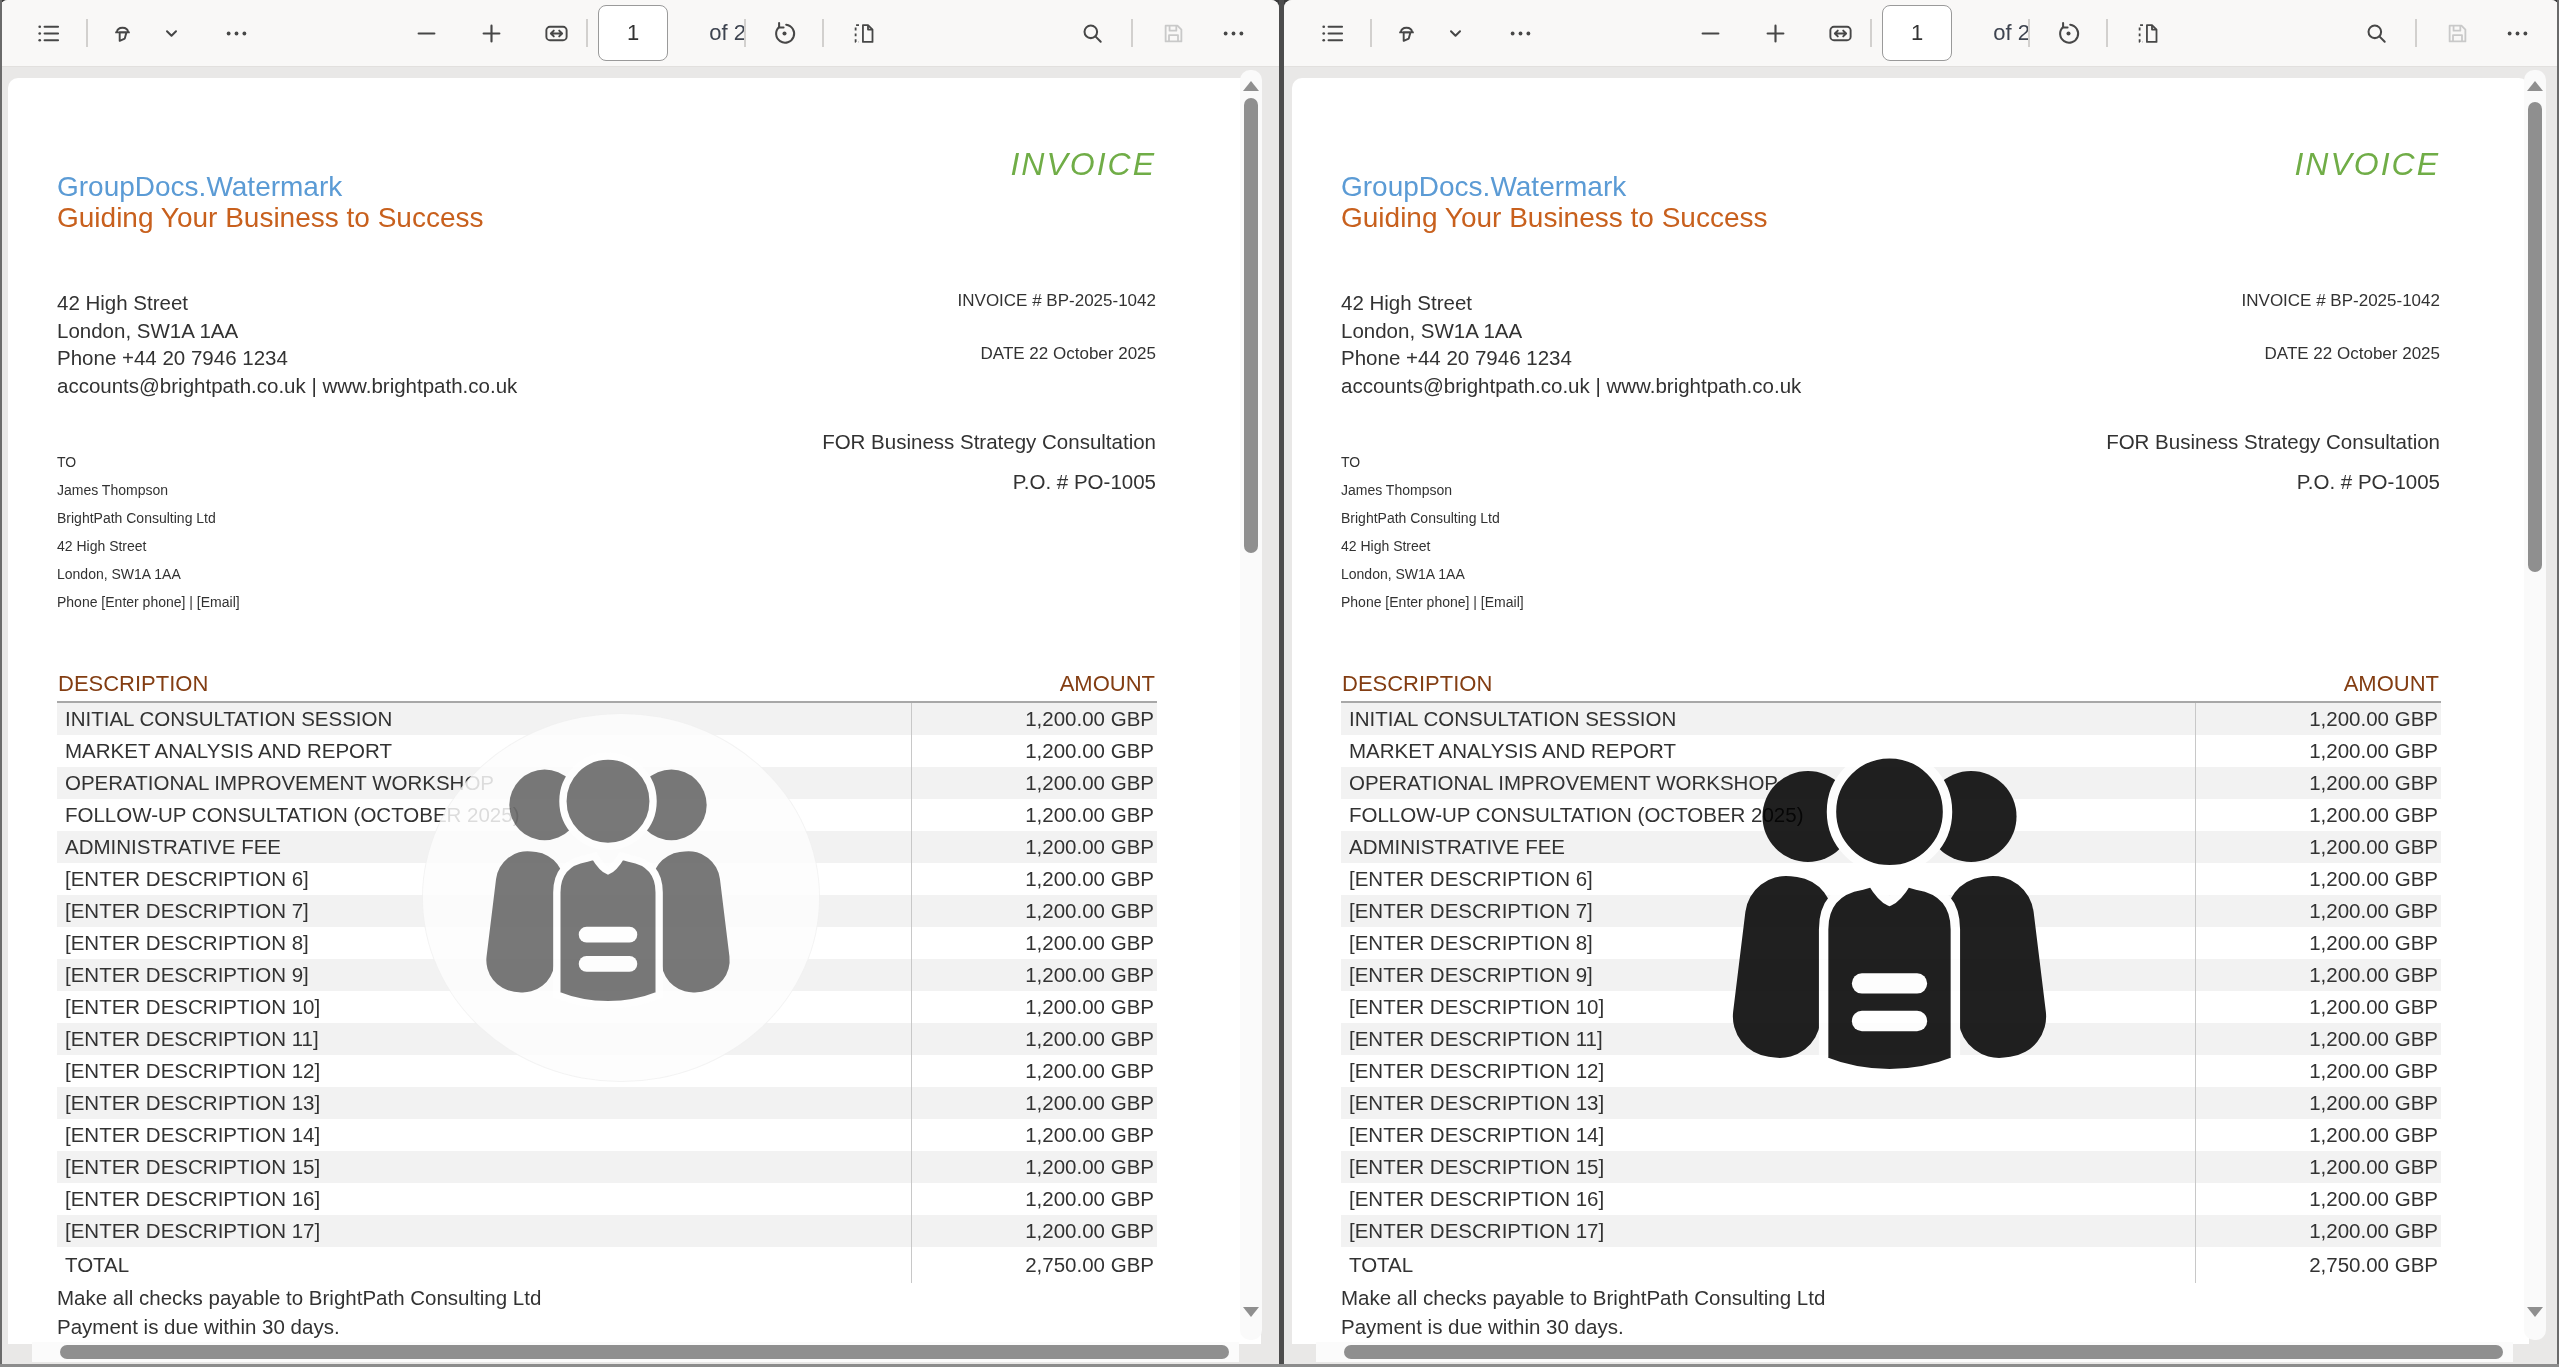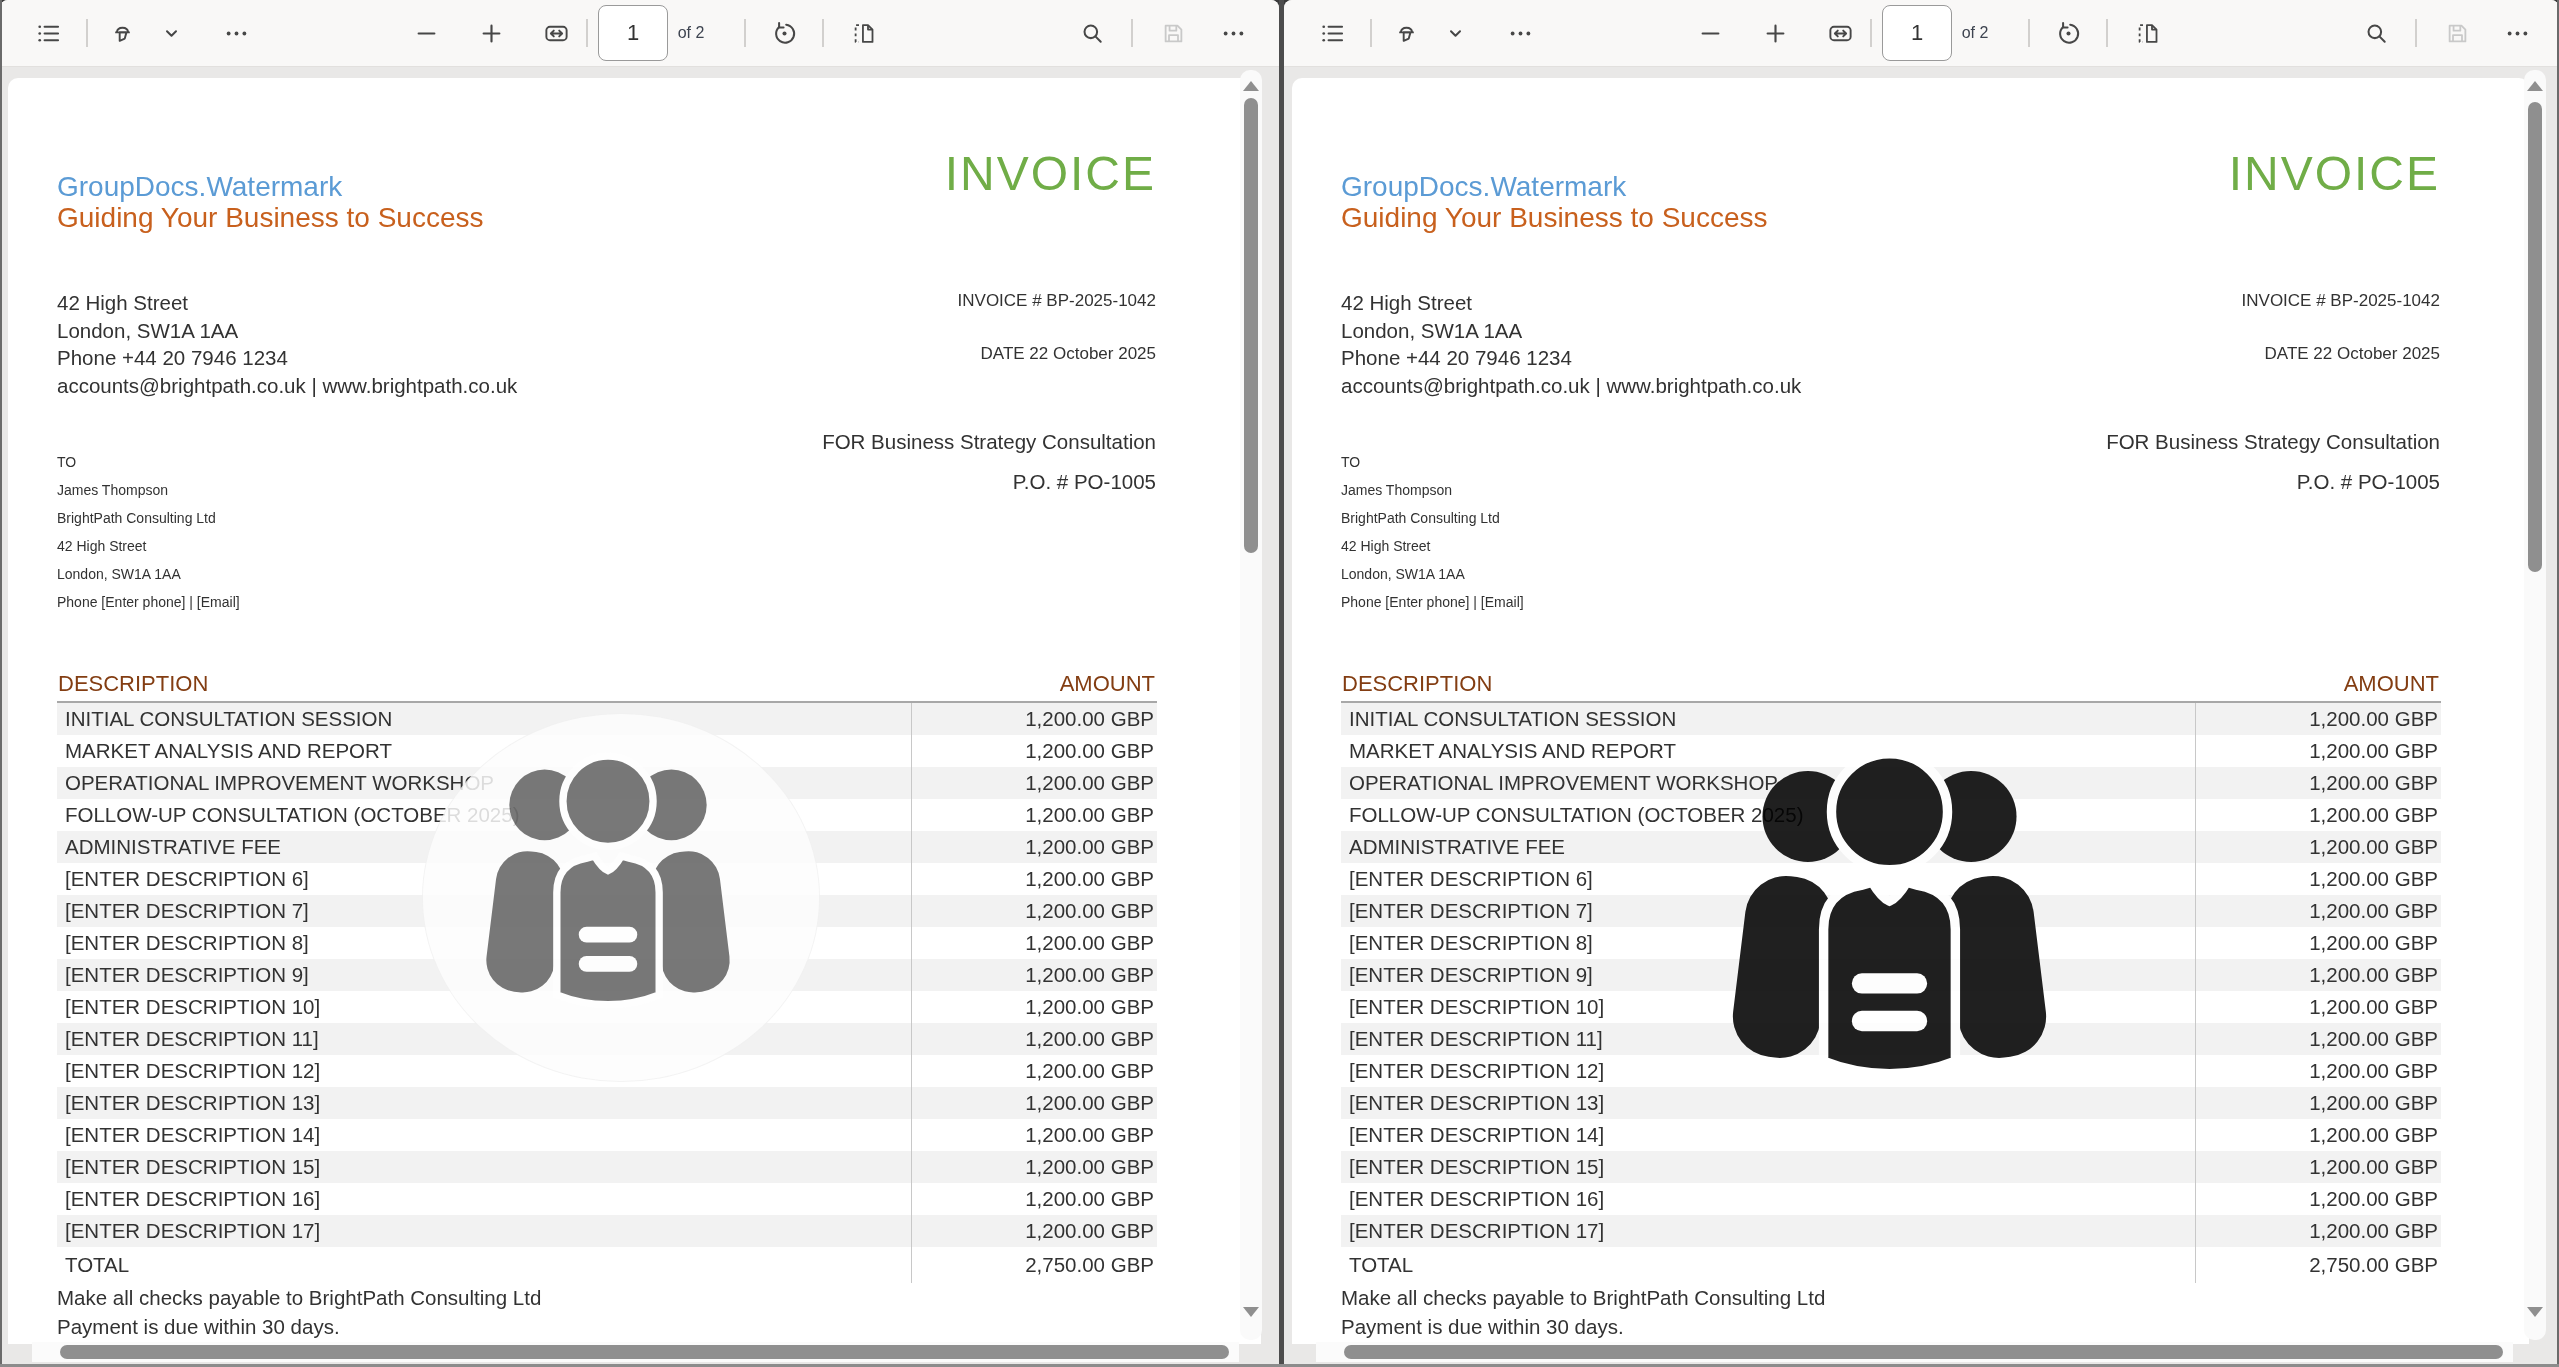--- a/index.html
+++ b/index.html
@@ -19,32 +19,32 @@
            border-bottom:1px solid #e2e0de;z-index:10;}
   .tbtn{position:absolute;top:11px;width:44px;height:44px;border:none;background:transparent;
         border-radius:6px;display:flex;align-items:center;justify-content:center;
         color:var(--toolbar-icon-gray,#474747);padding:0;cursor:pointer;}
   .tbtn svg{width:27px;height:27px;}
   .tbtn.disabled{color:#c9c9c9;}
   .tdiv{position:absolute;top:19px;width:2px;height:28px;background:#d2d0ce;}
   .pagebox{position:absolute;left:598px;top:5px;width:68px;height:54px;border:1px solid #9a9a9a;
            border-radius:8px;background:#fff;text-align:center;font-size:22px;color:#333;
            font-family:"Liberation Sans",sans-serif;padding:0;}
-  .oflabel{position:absolute;left:658px;top:0;width:66px;line-height:66px;text-align:center;
-           font-size:16px;color:#3e4450;}
+  .oflabel{position:absolute;left:680px;top:0;width:66px;line-height:66px;text-align:right;
+           font-size:22px;color:#3e4450;}
 
   
   .page{position:absolute;left:8px;top:78px;right:18px;bottom:20px;background:#fff;
         border-radius:10px 10px 0 0;overflow:hidden;}
   .pane.right .page{right:30px;}
   .doc{position:absolute;left:49px;top:0;width:1103px;height:100%;color:#323232;}
 
   .brand{position:absolute;left:0;top:85px;font-size:28px;color:var(--brand-blue,#5B9BD5);margin-top:8px;}
   .tagline{position:absolute;left:0;top:124px;font-size:28px;color:var(--tagline-orange,#C8601D);}
-  .invoice-word{position:absolute;right:4px;top:68px;font-size:48px;
+  .invoice-word{position:absolute;right:4px;top:68px;font-size:32px;font-style:italic;
                 color:var(--invoice-green,#70AD47);letter-spacing:2px;}
   .addr{position:absolute;left:0;top:211px;font-size:20.5px;line-height:27.5px;}
   .meta{position:absolute;right:4px;top:213px;text-align:right;font-size:17px;}
   .meta .m2{margin-top:33px;}
   .to-block{position:absolute;left:0;top:370px;font-size:14px;line-height:28px;}
   .for-block{position:absolute;right:4px;top:352px;text-align:right;font-size:20.5px;}
   .for-block .po{margin-top:16px;}
 
   .table{position:absolute;left:0;top:588px;width:1100px;}
   .thead{display:flex;justify-content:space-between;height:35px;align-items:center;

